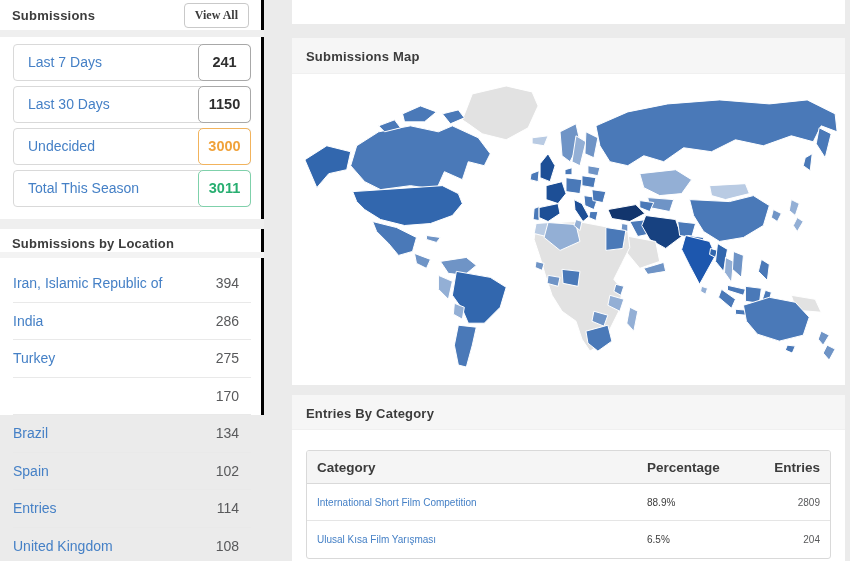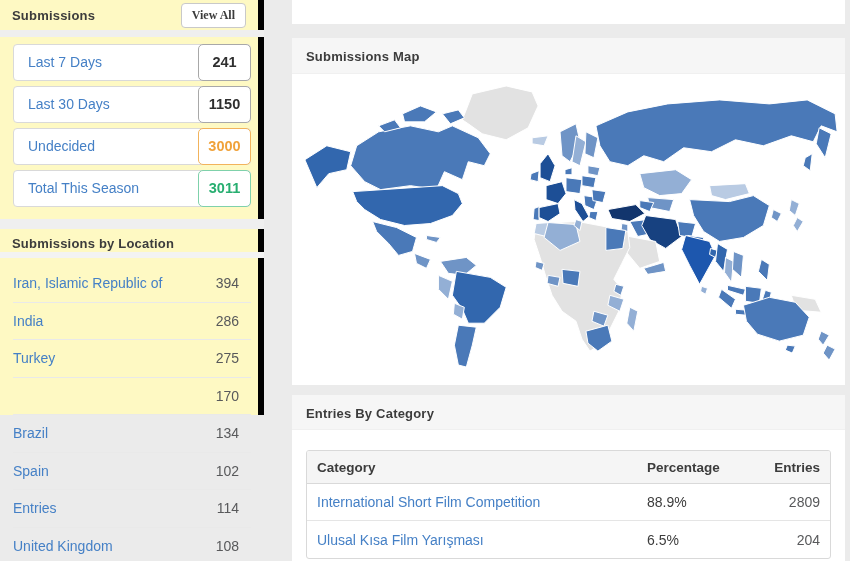--- a/index.html
+++ b/index.html
@@ -8,21 +8,21 @@
     position:relative;
     background:#ebebeb;
     font-family:"Liberation Sans", sans-serif;
     overflow:hidden;
     color:#3c3c3c;
   }
 
   
   .sidebar {
     position:absolute; left:0; top:0; width:264px; height:415px;
-    background:#fef9c3; border-right:6px solid #000000;
+    background:#ffffff; border-right:3px solid #000000;
   }
   .panel-title {
     font-size:13px; font-weight:bold; color:#3c3c3c; letter-spacing:.2px;
   }
   .sb-head1 { position:absolute; left:12px; top:8px; }
   .view-all-btn {
     position:absolute; right:12px; top:3px;
     background:#fff; border:1px solid #c9c9c9; border-radius:4px;
     font-family:Liberation Serif, serif;
     font-size:12px; font-weight:bold; color:#3c3c3c;
@@ -85,21 +85,21 @@
   .cat-card .card-header { height:35px; }
   .table-wrap {
     position:absolute; left:14px; top:55px; width:525px;
     border:1px solid #d9d9d9; border-radius:3px; overflow:hidden; background:#fff;
   }
   .t-row { display:flex; align-items:center; }
   .t-head {
     height:33px; background:#f5f5f5; border-bottom:1px solid #d9d9d9;
     font-weight:bold; font-size:13.5px; color:#3c3c3c;
   }
-  .t-data { height:37px; border-bottom:1px solid #e5e5e5; font-size:14px; }
+  .t-data { height:37px; border-bottom:1px solid #e5e5e5; font-size:10px; }
   .t-data:last-child { border-bottom:none; }
   .c-cat { width:340px; padding-left:10px; }
   .c-pct { width:100px; }
   .c-ent { width:83px; text-align:right; padding-right:10px; color:#58595b; }
   .t-head .c-ent { color:#3c3c3c; }
   .cat-link { color:#4580c6; text-decoration:none; cursor:pointer; }
 </style>
 </head>
 <body>
 

